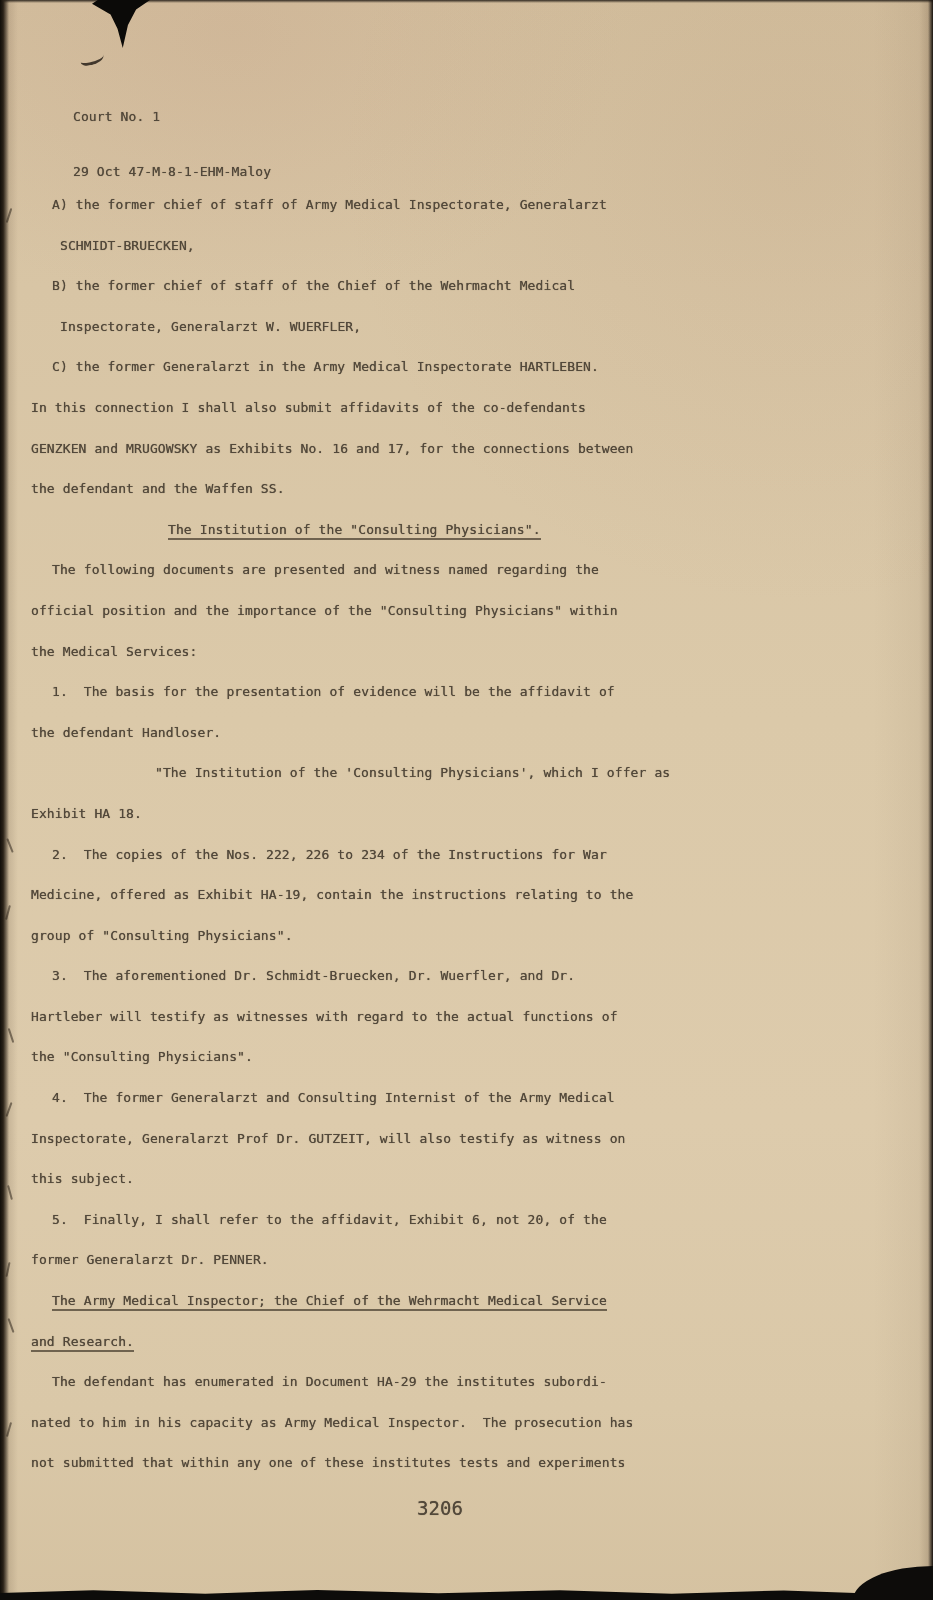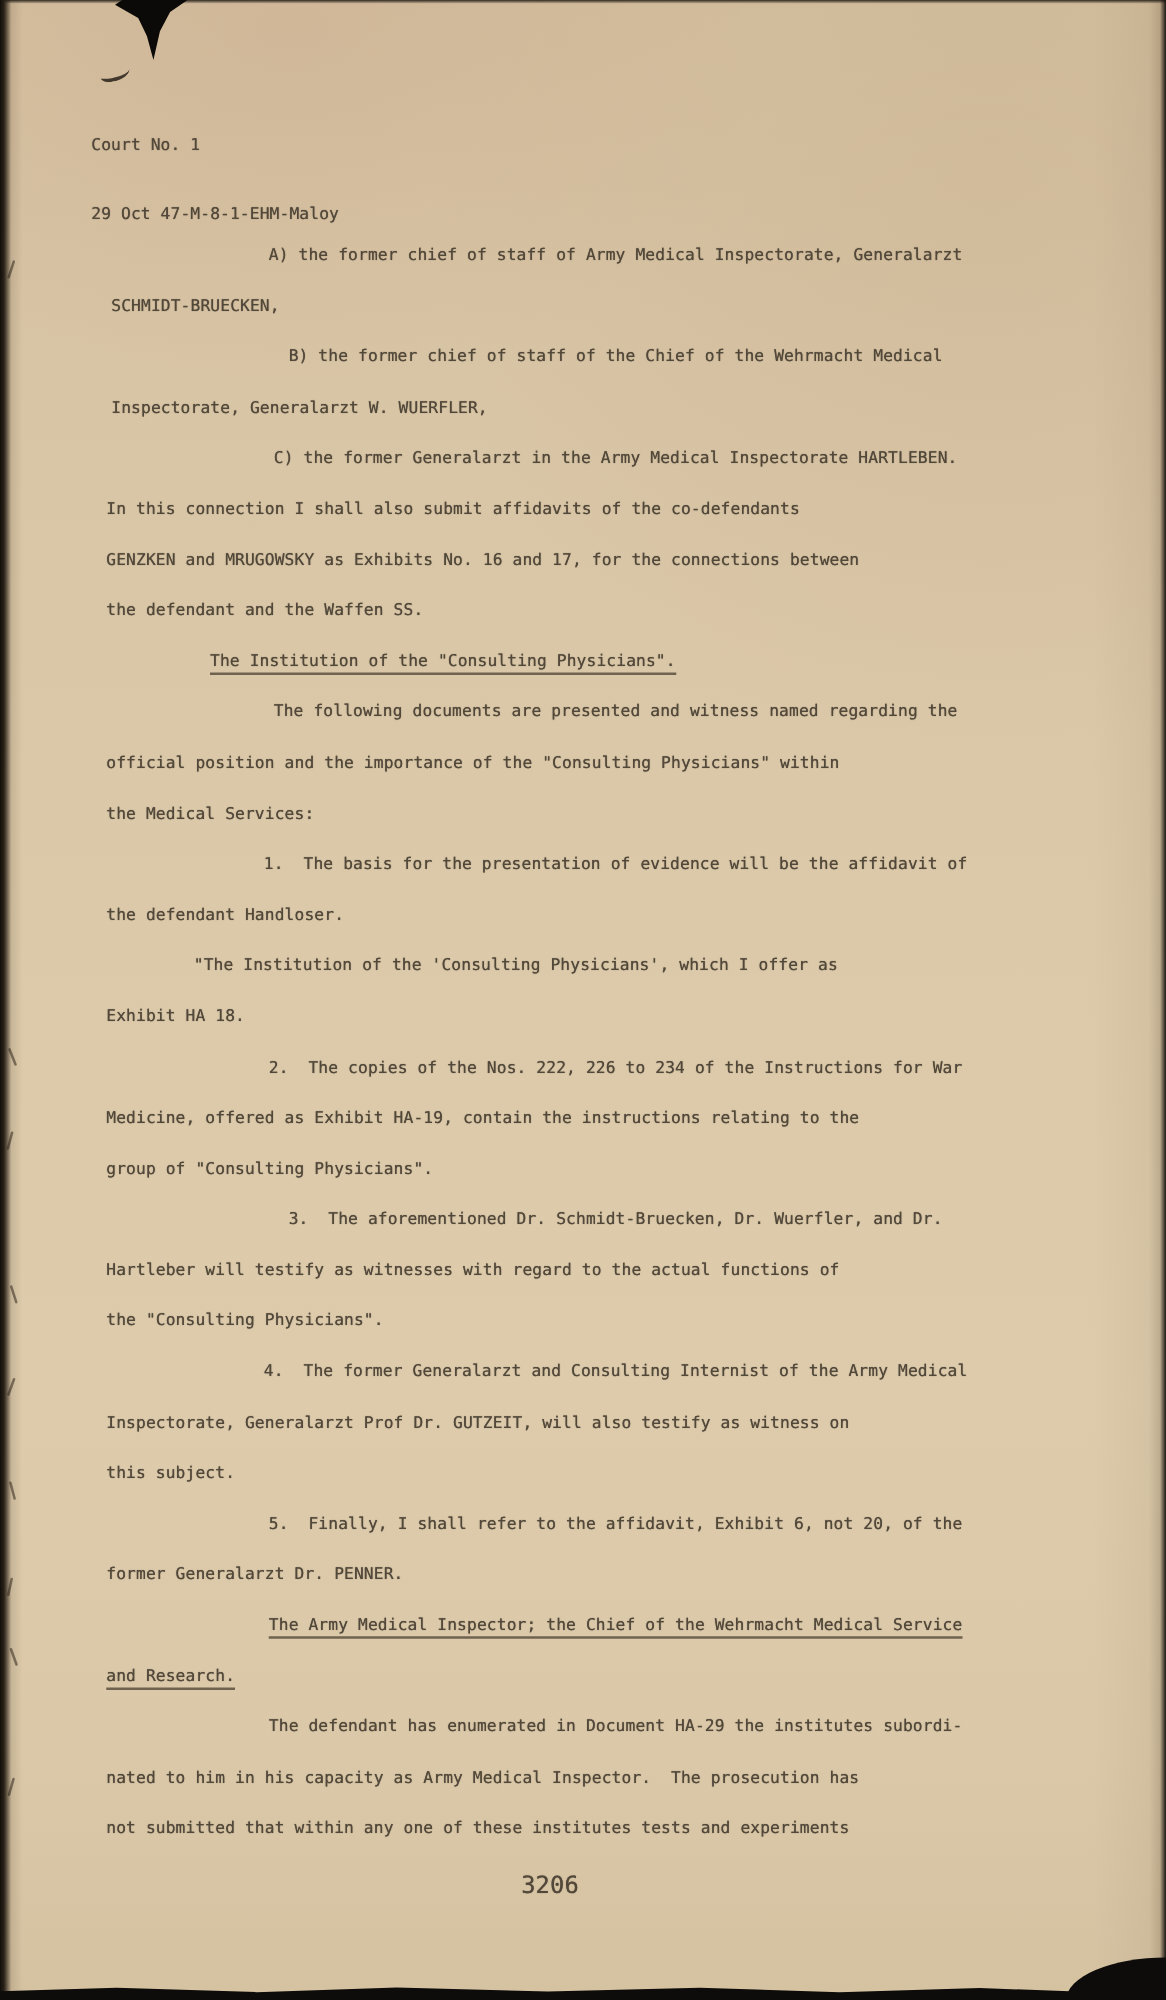--- a/index.html
+++ b/index.html
@@ -74,23 +74,23 @@
     white-space: pre;
   }
   .header {
     position: absolute; top: 74px; left: 73px;
   }
   .header div { line-height: 25px; }
   .docbody {
     position: absolute; top: 197px; left: 0; right: 0;
   }
   .line { height: 40.6px; }
-  .ind0 { padding-left: 73px; margin-left: 12px; }
-  .ind1 { padding-left: 52px; text-align: center; }
-  .ind2 { padding-left: 89px; }
+  .ind0 { padding-left: 31px; }
+  .ind1 { padding-left: 52px; }
+  .ind2 { padding-left: 60px; }
   .ind3 { padding-left: 155px; }
   .ind4 { padding-left: 168px; }
   .underline {
     border-bottom: 2px solid rgba(75,64,49,0.75);
     padding-bottom: 1px;
   }
   .page-number {
     position: absolute; top: 1497px; left: 0; width: 880px;
     text-align: center;
     font-size: 19px;

